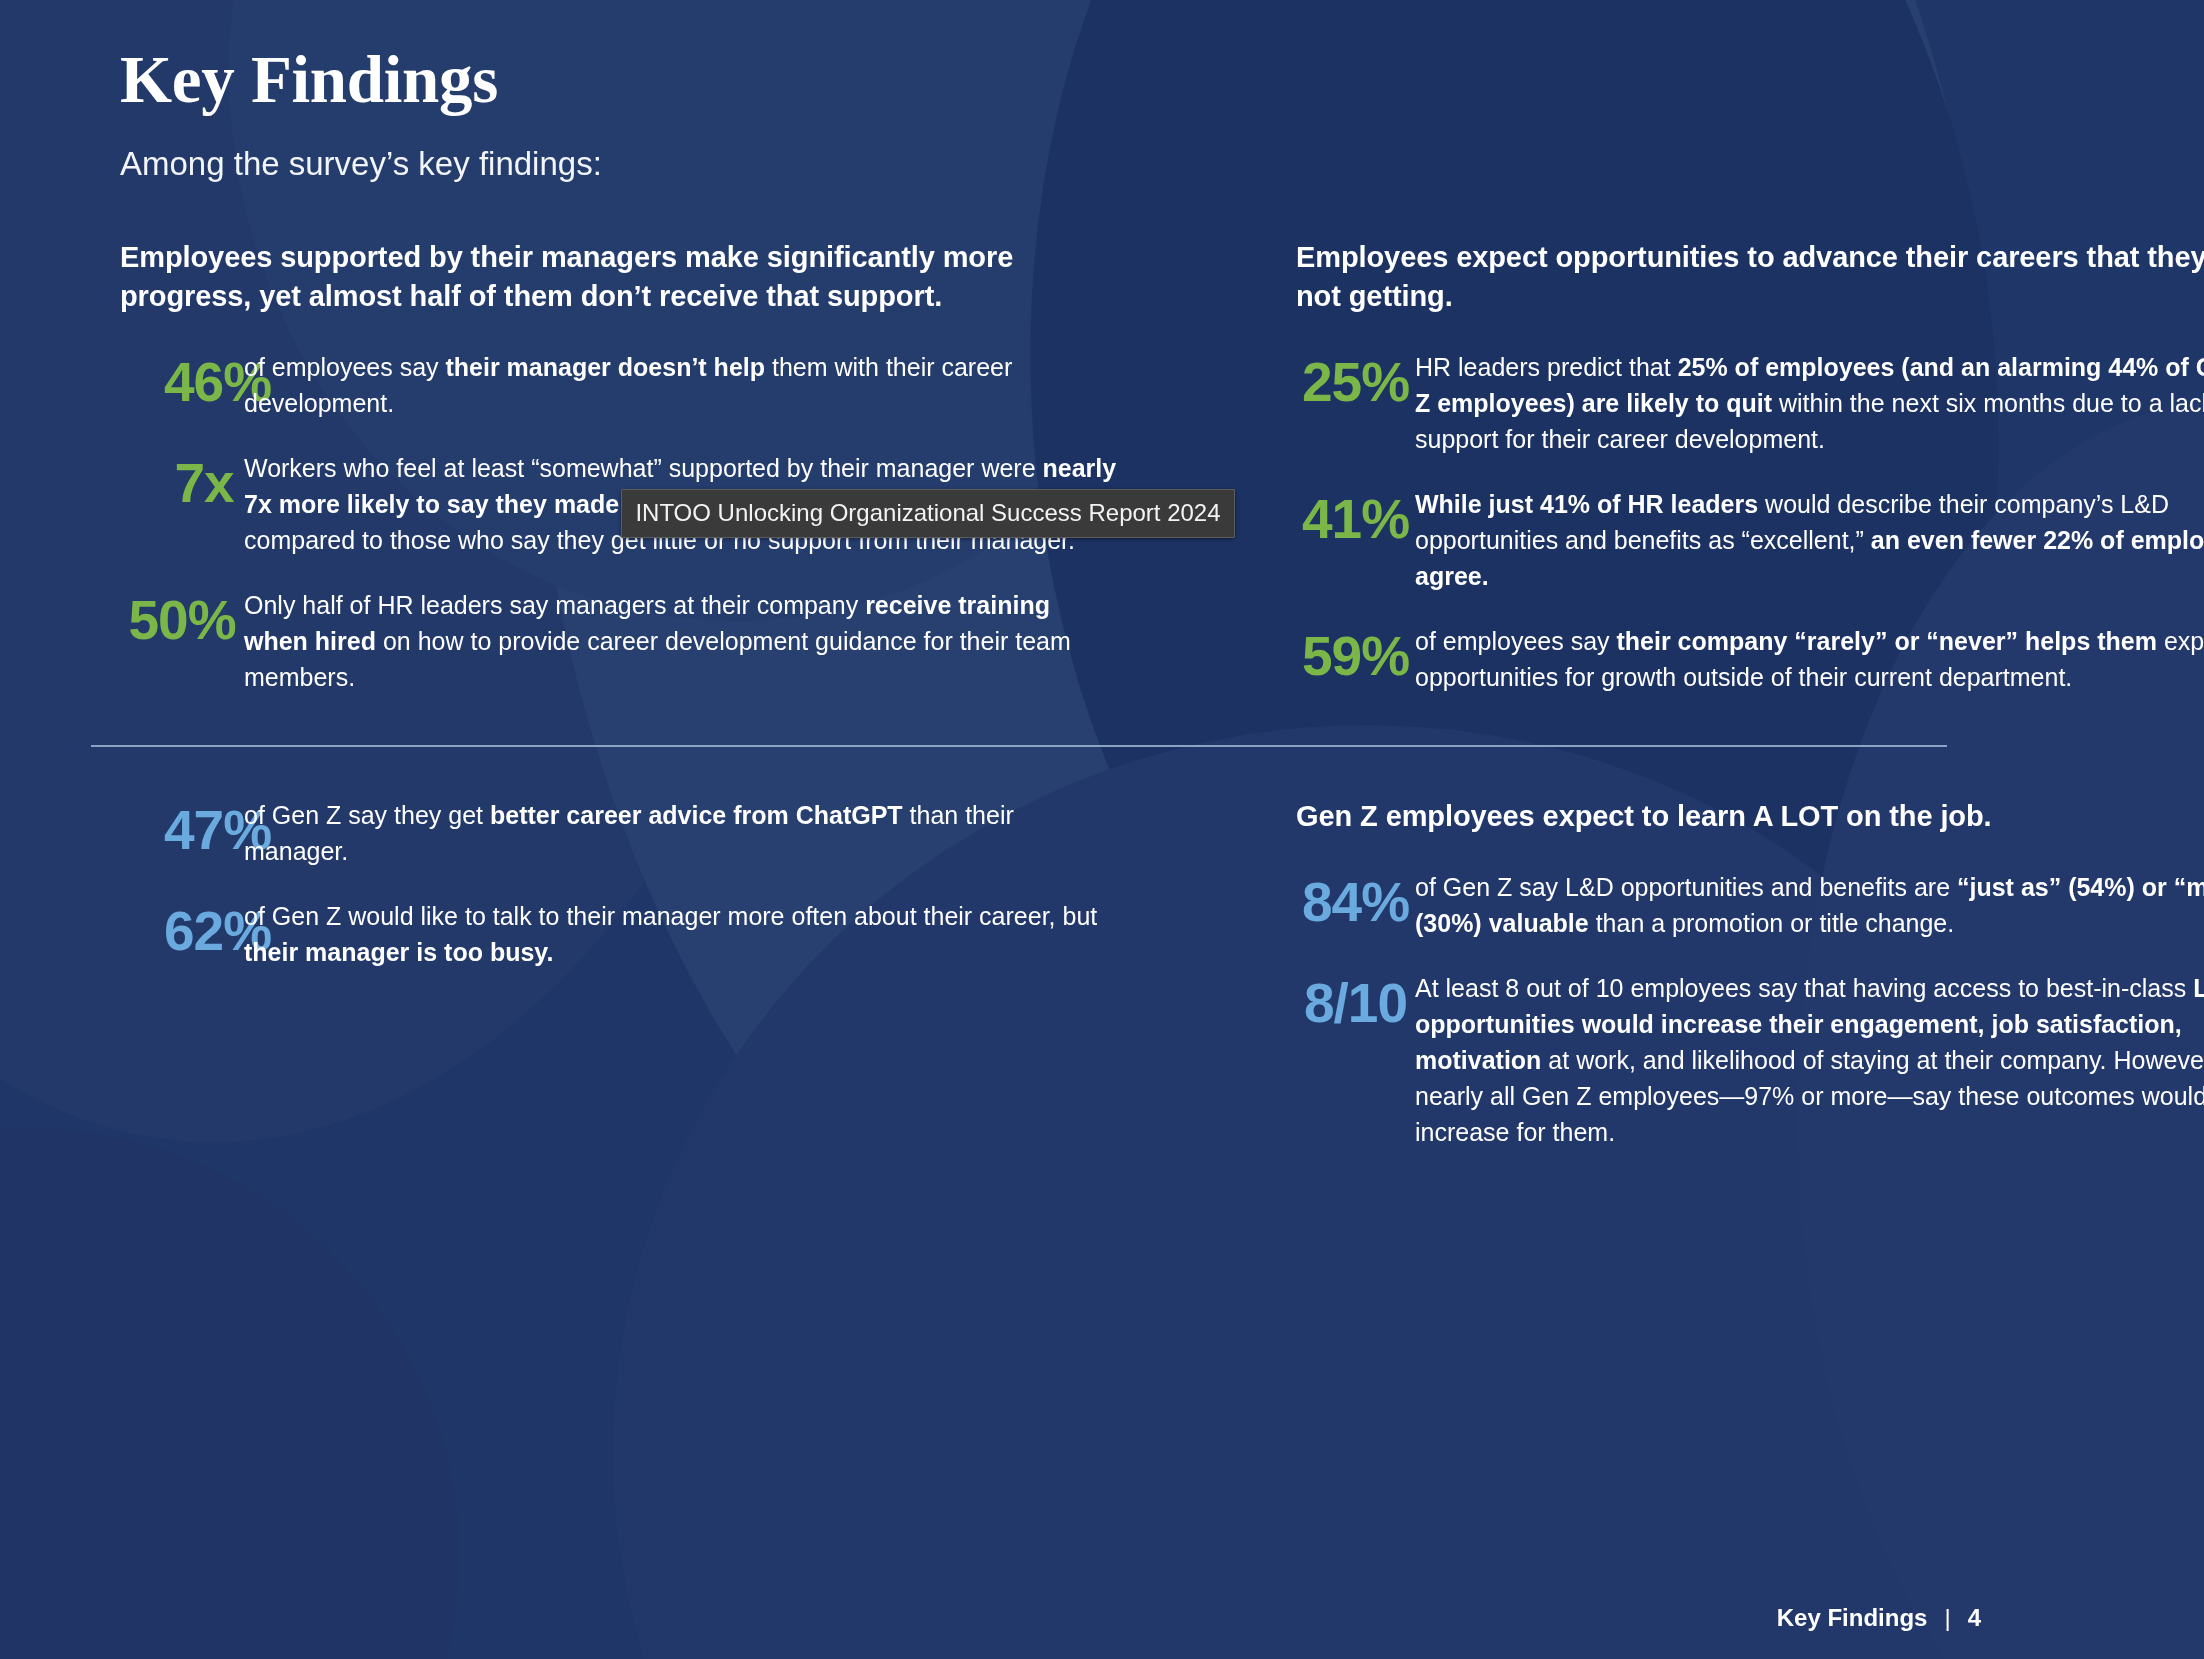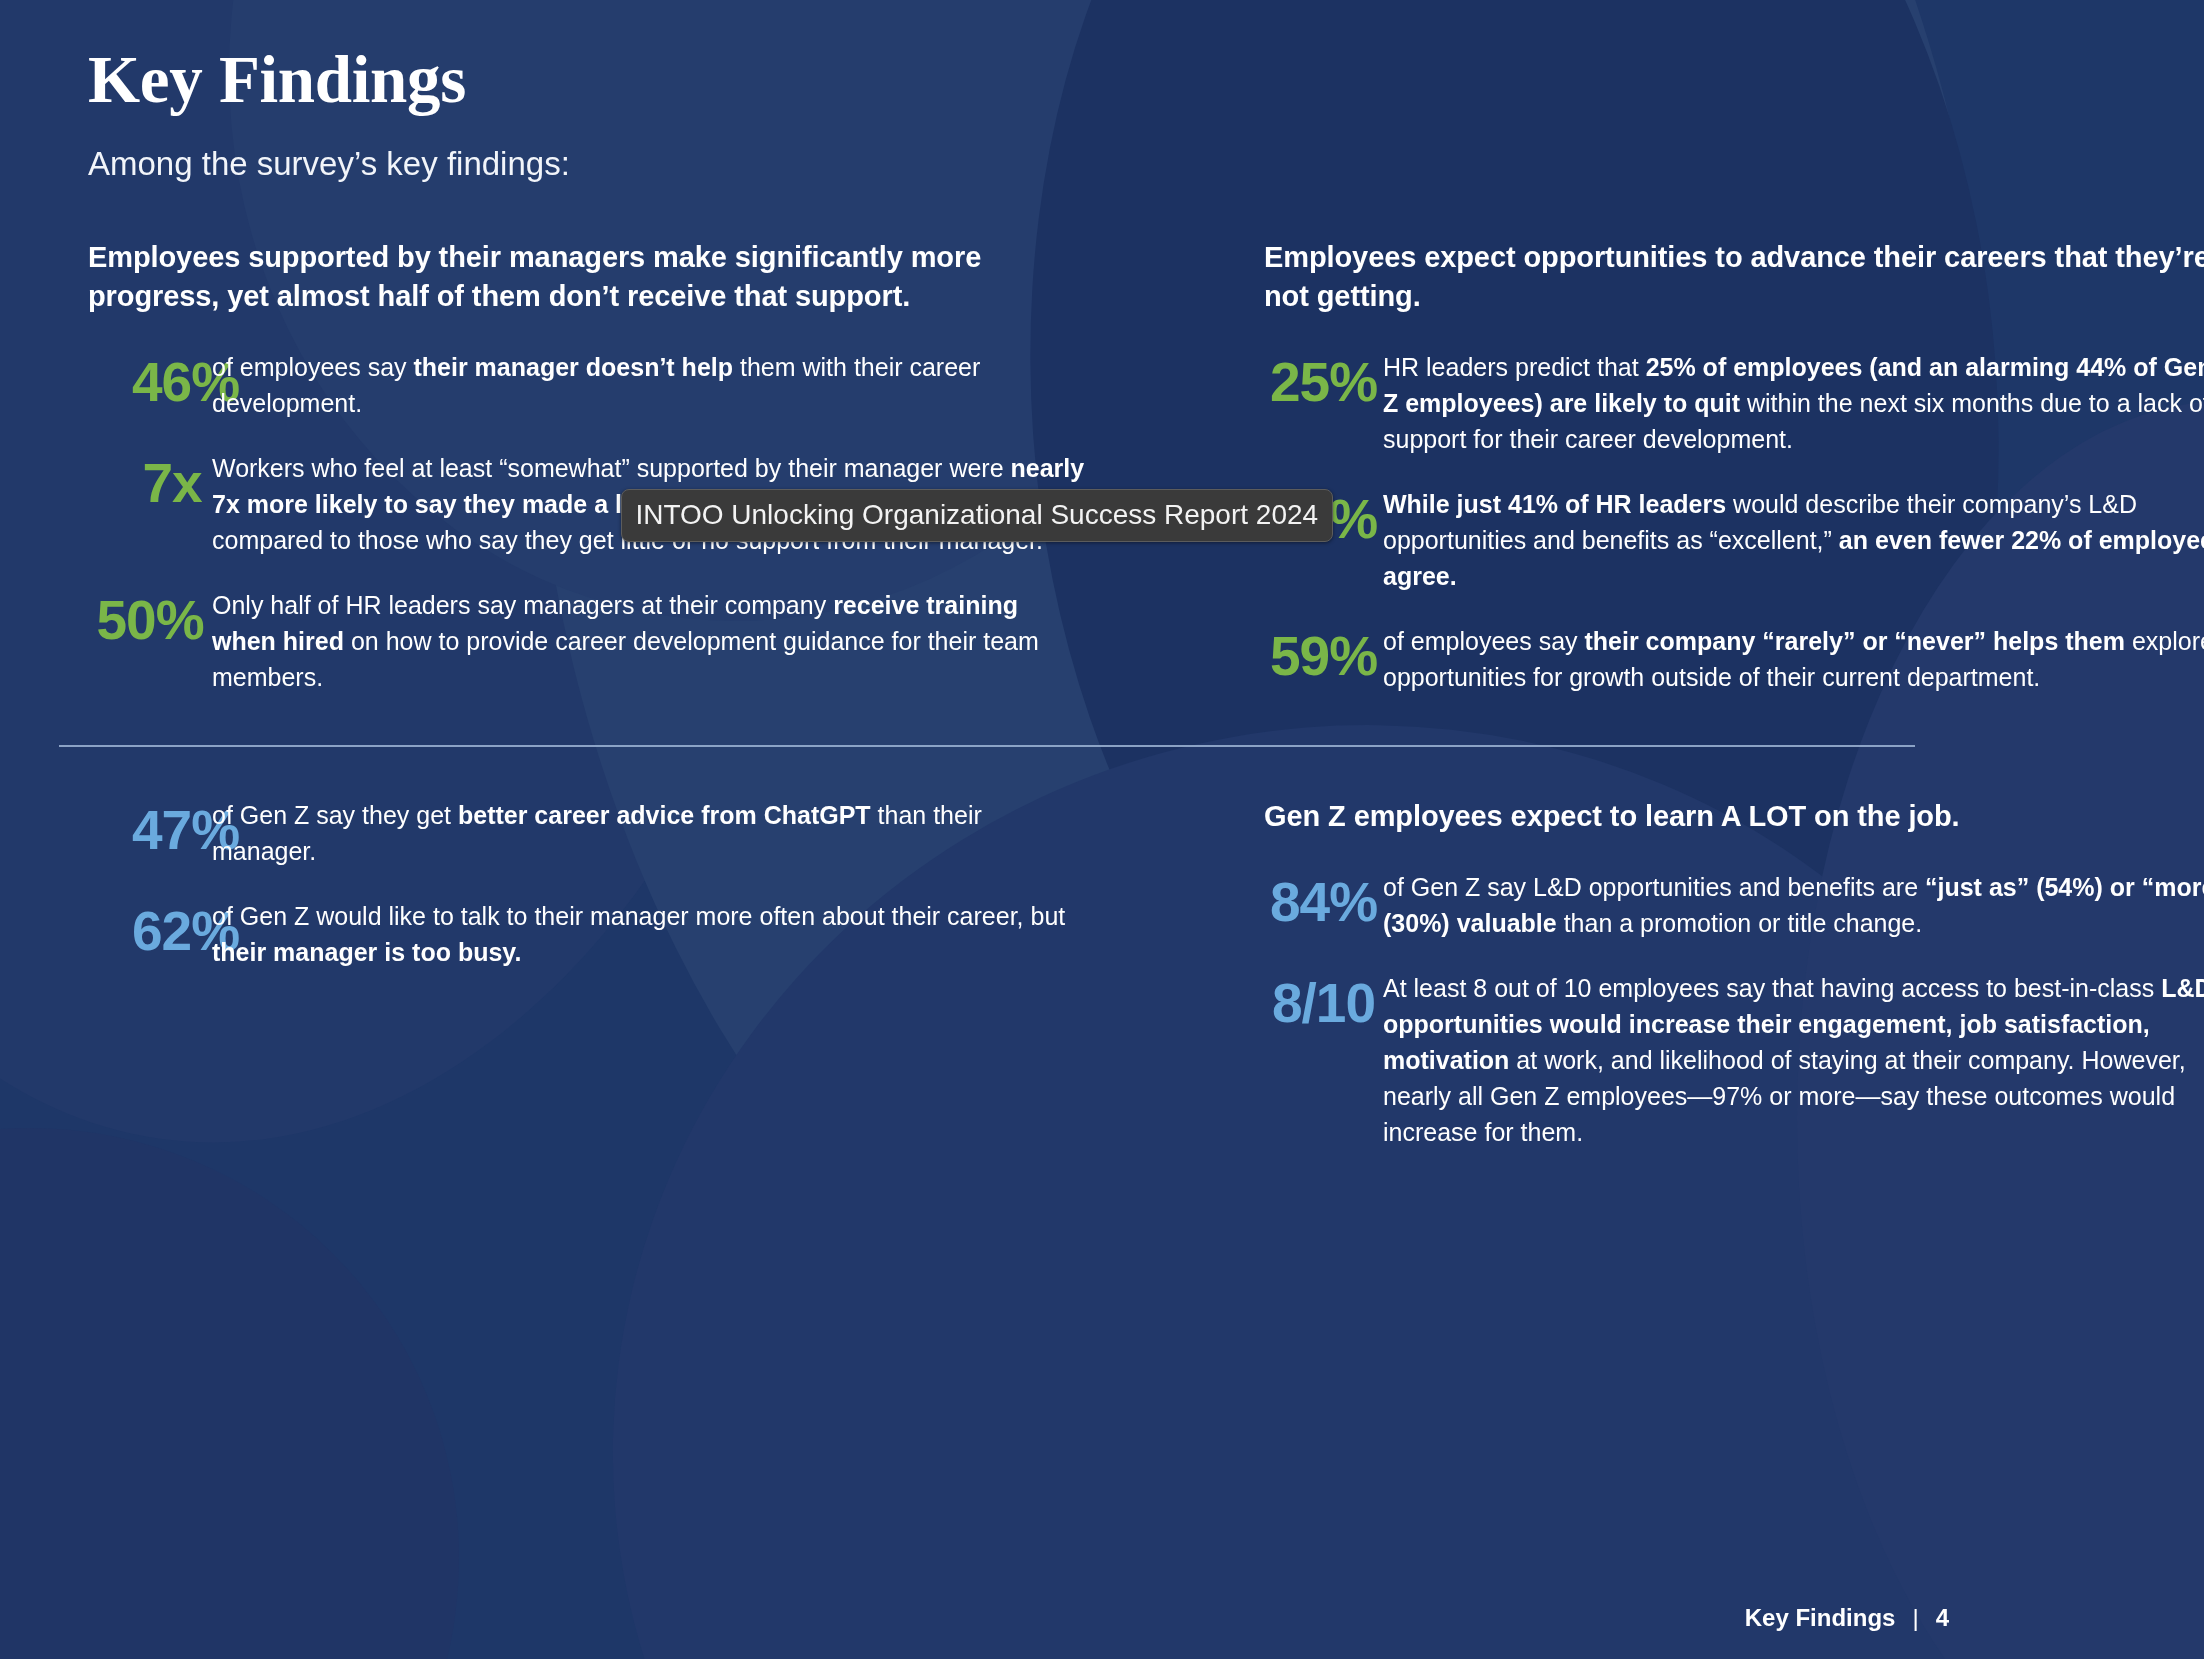--- a/index.html
+++ b/index.html
@@ -68,20 +68,21 @@
     background: #24396b;
   }
 
   
   #page {
     position: relative;
     z-index: 2;
     width: 2008px;
     height: 1659px;
     padding: 44px 59px 0 88px;
+    margin-left: 32px;
   }
 
   
   #page-title {
     font-family: "Liberation Serif", serif;
     font-weight: bold;
     font-size: 67px;
     line-height: 1.06;
     color: #ffffff;
     letter-spacing: -0.3px;
@@ -173,25 +174,25 @@
   #footer .sep { color: #ffffff; font-weight: 400; }
 
   
   #tooltip {
     position: absolute;
     left: 621px;
     top: 489px;
     background: #3a3a3a;
     color: #f3f3f3;
     font-family: "Liberation Sans", sans-serif;
-    font-size: 28px;
+    font-size: 24px;
     line-height: 1;
     padding: 10.5px 13.4px 12.4px 13.4px;
     border: 1px solid #5c5c5c;
-    border-radius: 8px;
+    border-radius: 1px;
     white-space: nowrap;
     z-index: 50;
     box-shadow: 0 1px 3.8px rgba(0,0,0,.45);
   }
 </style>
 </head>
 <body>
 
 <div id="bg-layer">
   <div class="wm wm-left-arc"></div>

